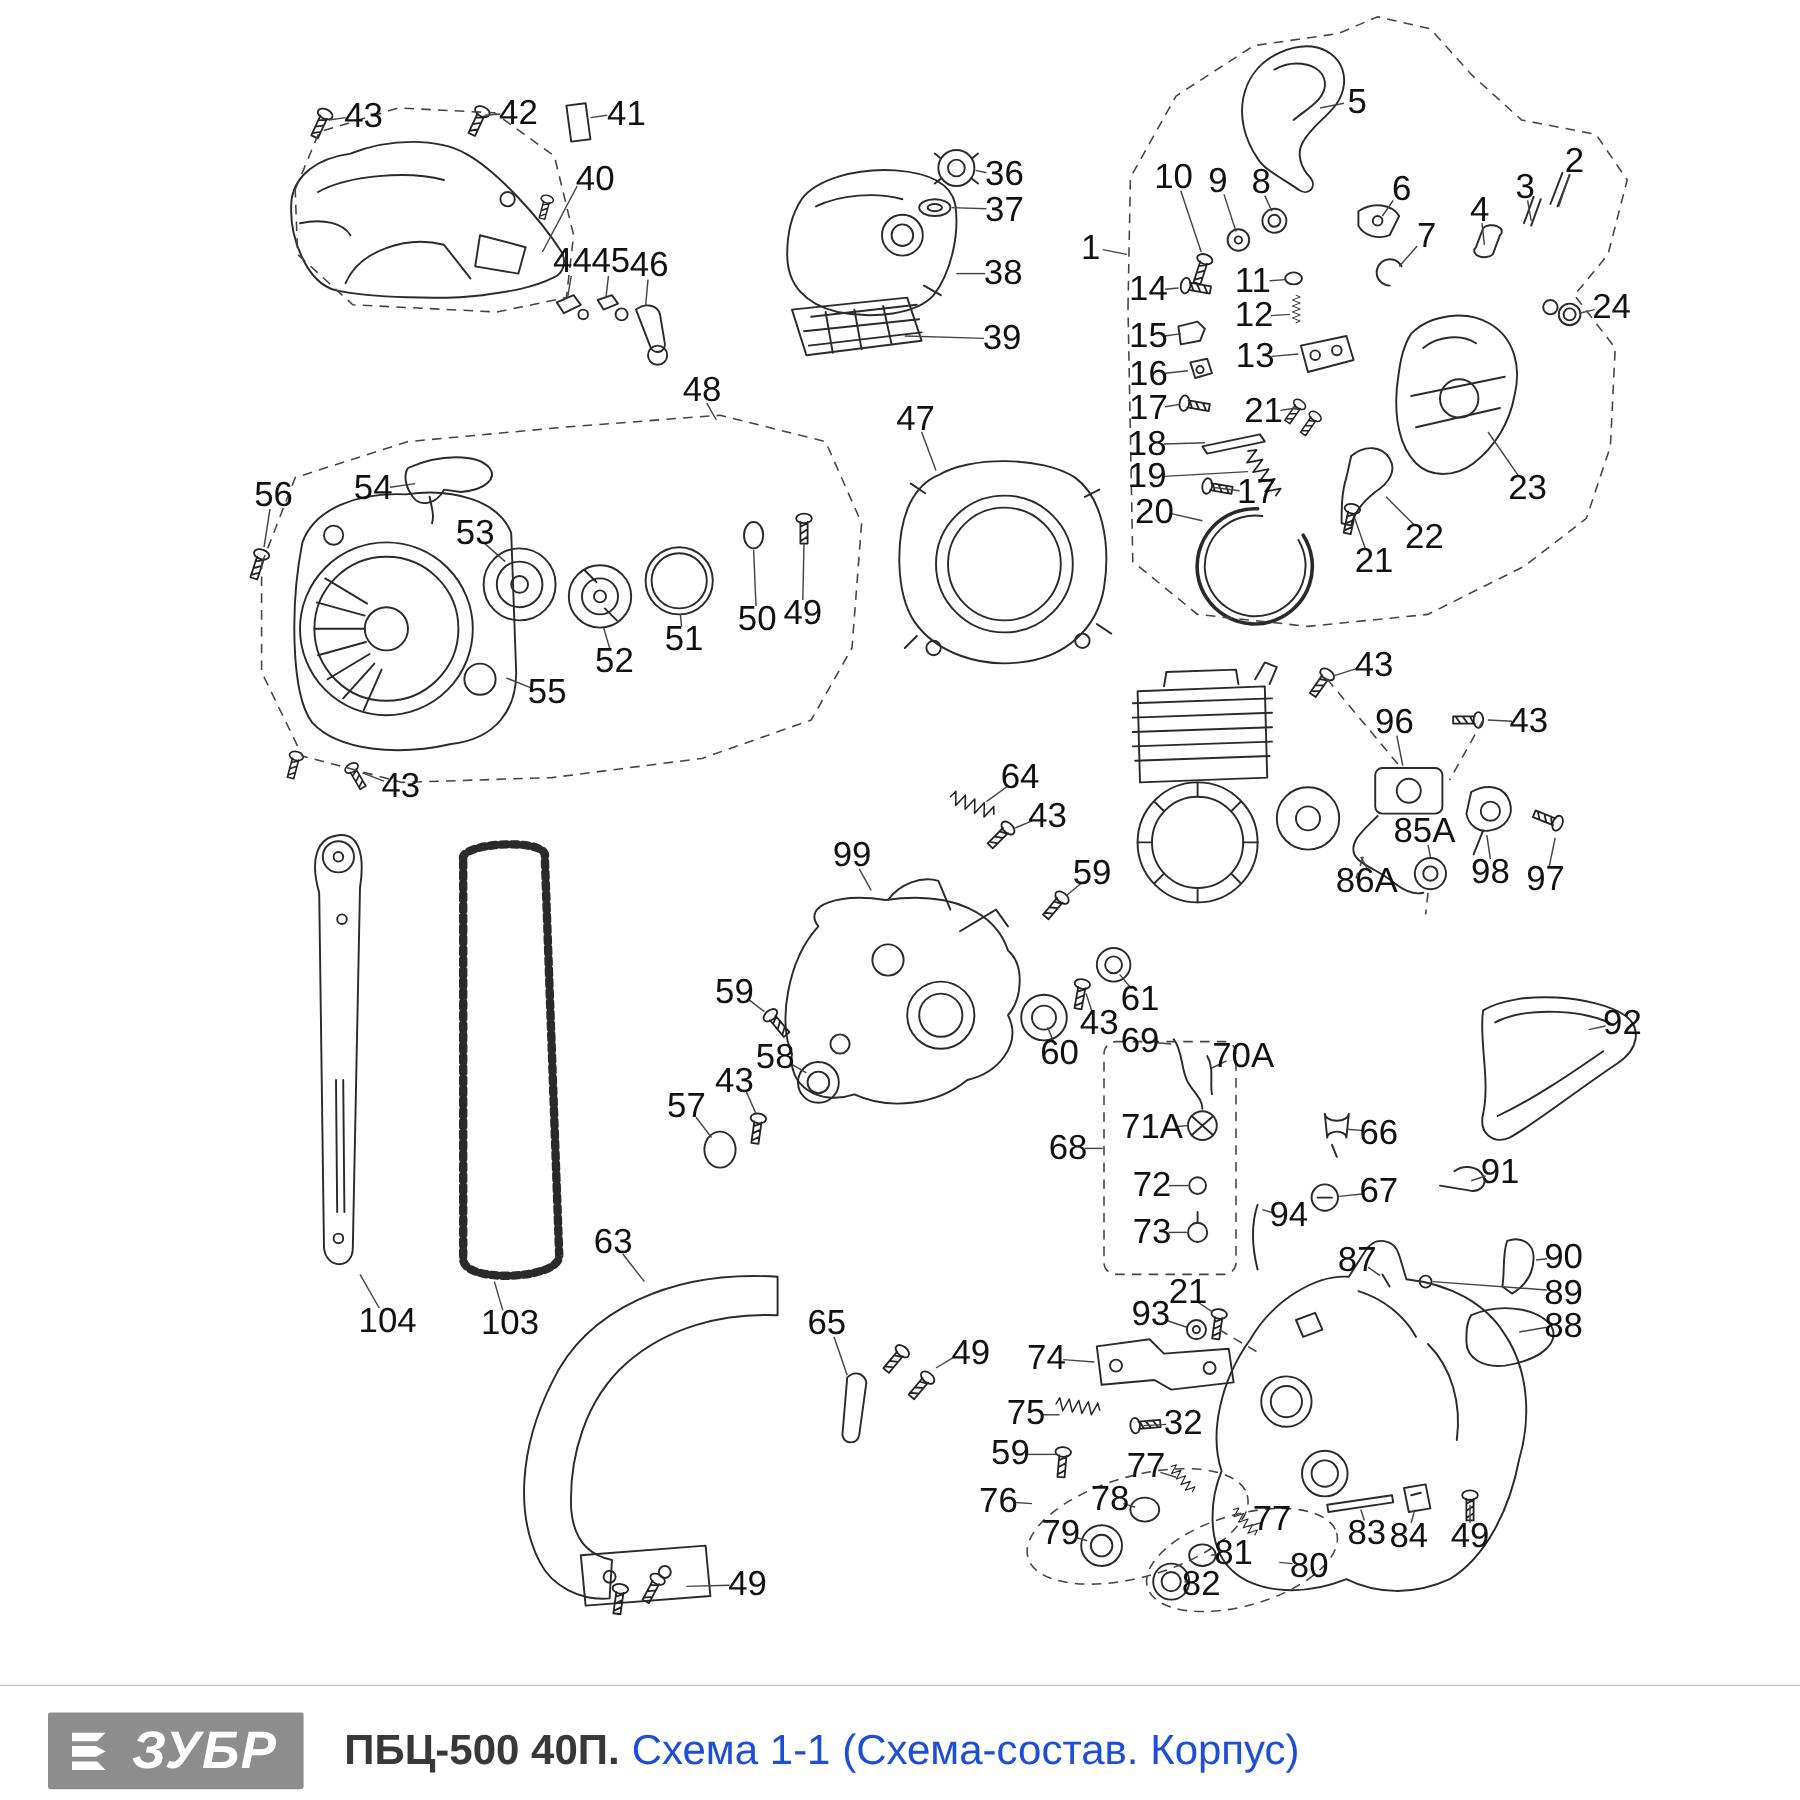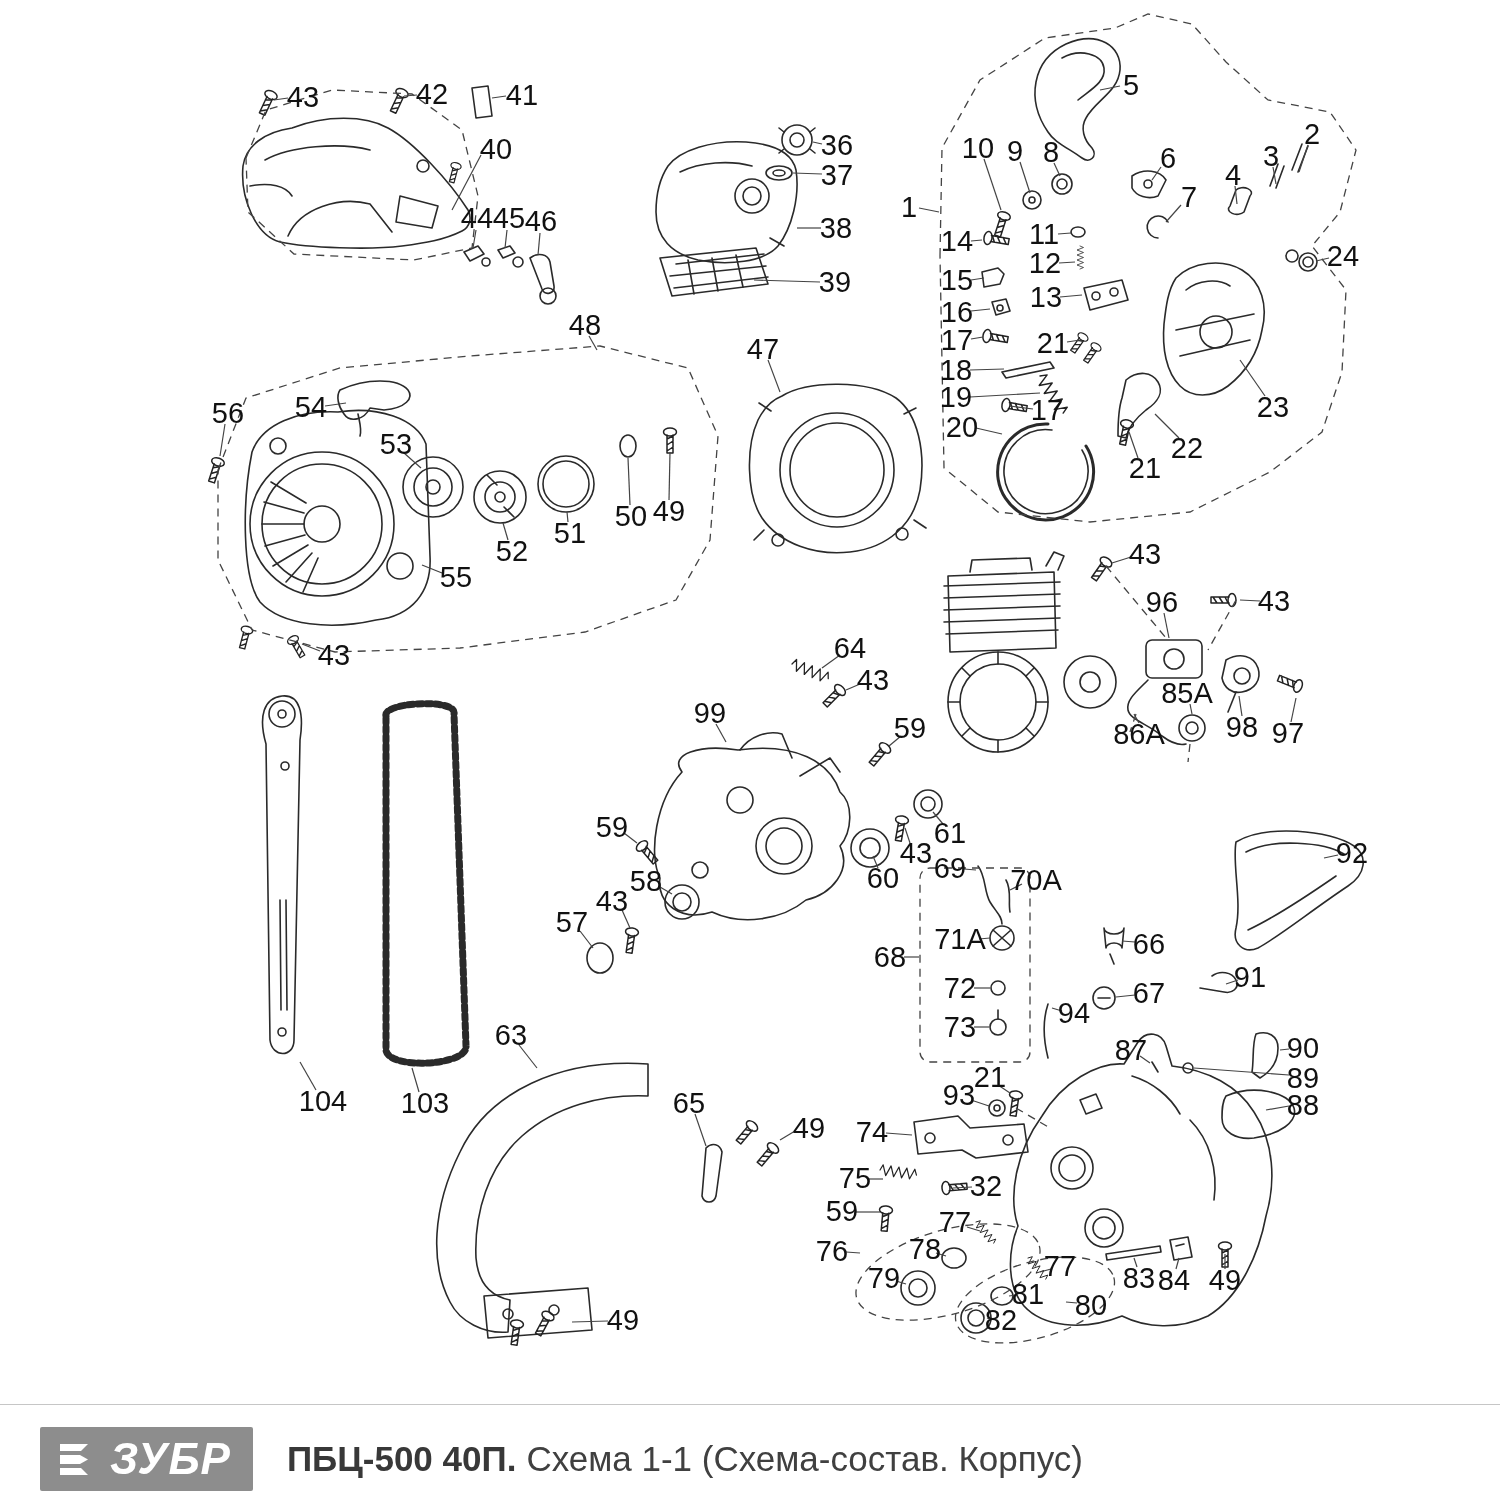--- a/index.html
+++ b/index.html
@@ -12,21 +12,21 @@
   .footer{position:absolute;left:0;top:1404px;width:1500px;height:136px;
           border-top:1px solid #c6c6c6;box-sizing:border-box;background:#fff;}
   .footer-row{display:flex;align-items:center;gap:34px;padding:22px 0 0 40px;}
   .logo-badge{display:flex;align-items:center;gap:10px;background:#8d8d8d;
               height:64px;padding:0 22px 0 14px;border-radius:2px;}
   .logo-icon{width:46px;height:40px;}
   .logo-text{color:#fff;font-weight:bold;font-style:italic;font-size:44px;
              letter-spacing:1px;line-height:1;}
   .footer-title{font-size:35px;white-space:nowrap;}
   .title-model{font-weight:bold;color:#383838;}
-  .title-scheme{color:#404040;margin-left:10px;text-align:center;}
+  .title-scheme{color:#1d4ed8;margin-left:10px;text-align:center;}
 </style>
 </head>
 <body>
 
 <div class="page">
   <div class="diagram">
     <svg viewBox="0 0 1500 1390" width="1500" height="1390" xmlns="http://www.w3.org/2000/svg">
       <defs>
         <g id="g-screw" stroke="#222" fill="none" stroke-width="1.5">
           <ellipse cx="0" cy="0" rx="6.5" ry="4"></ellipse>

